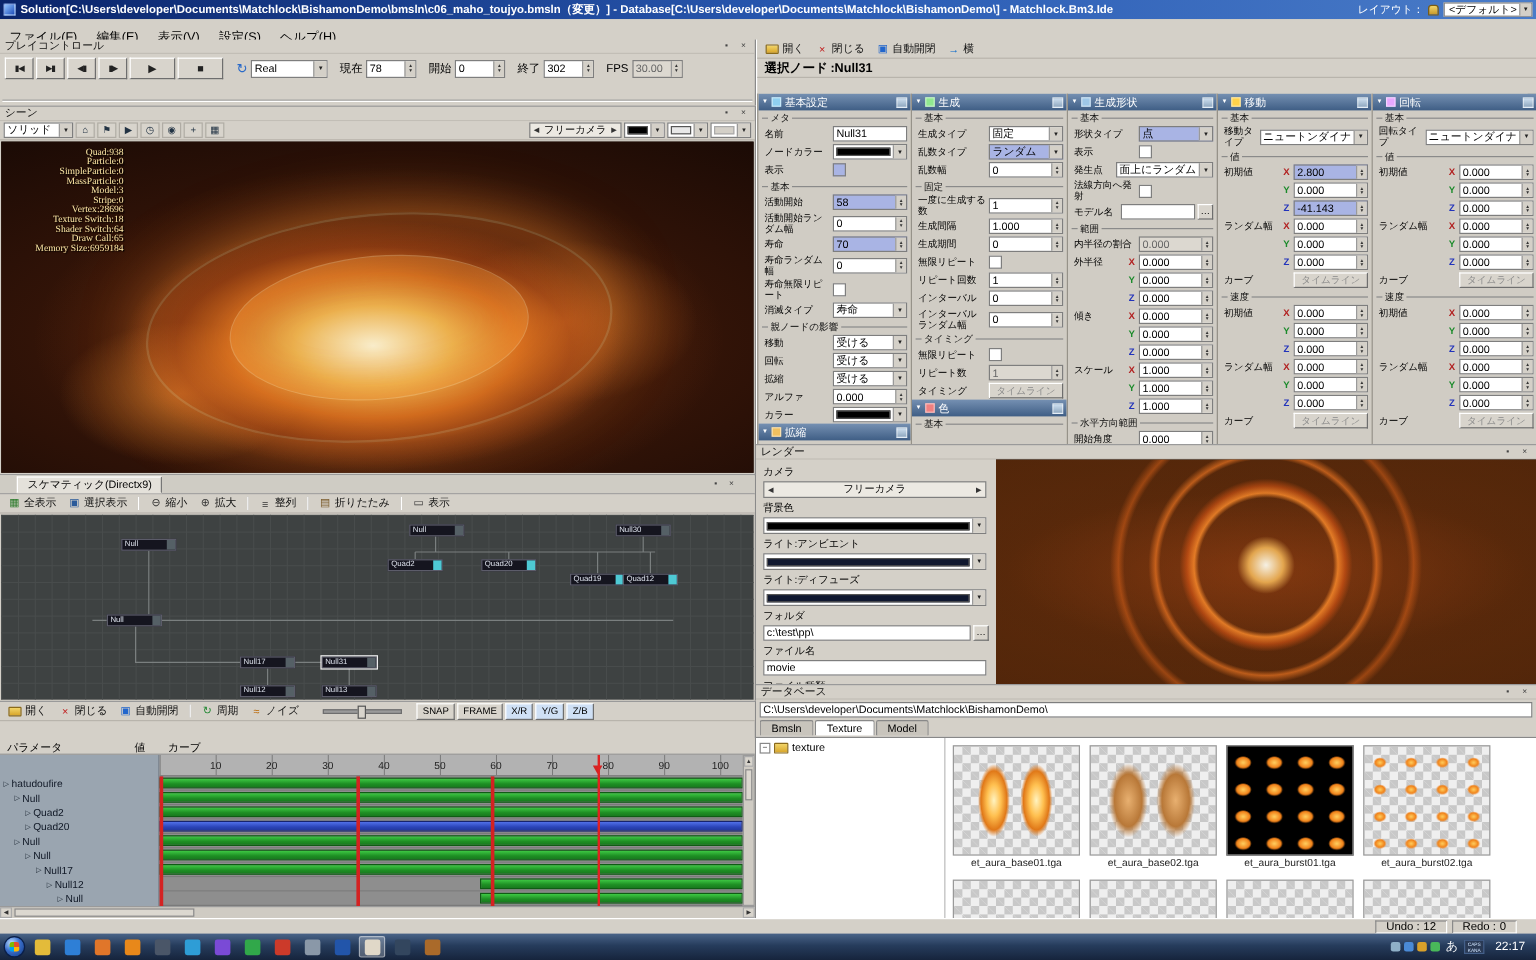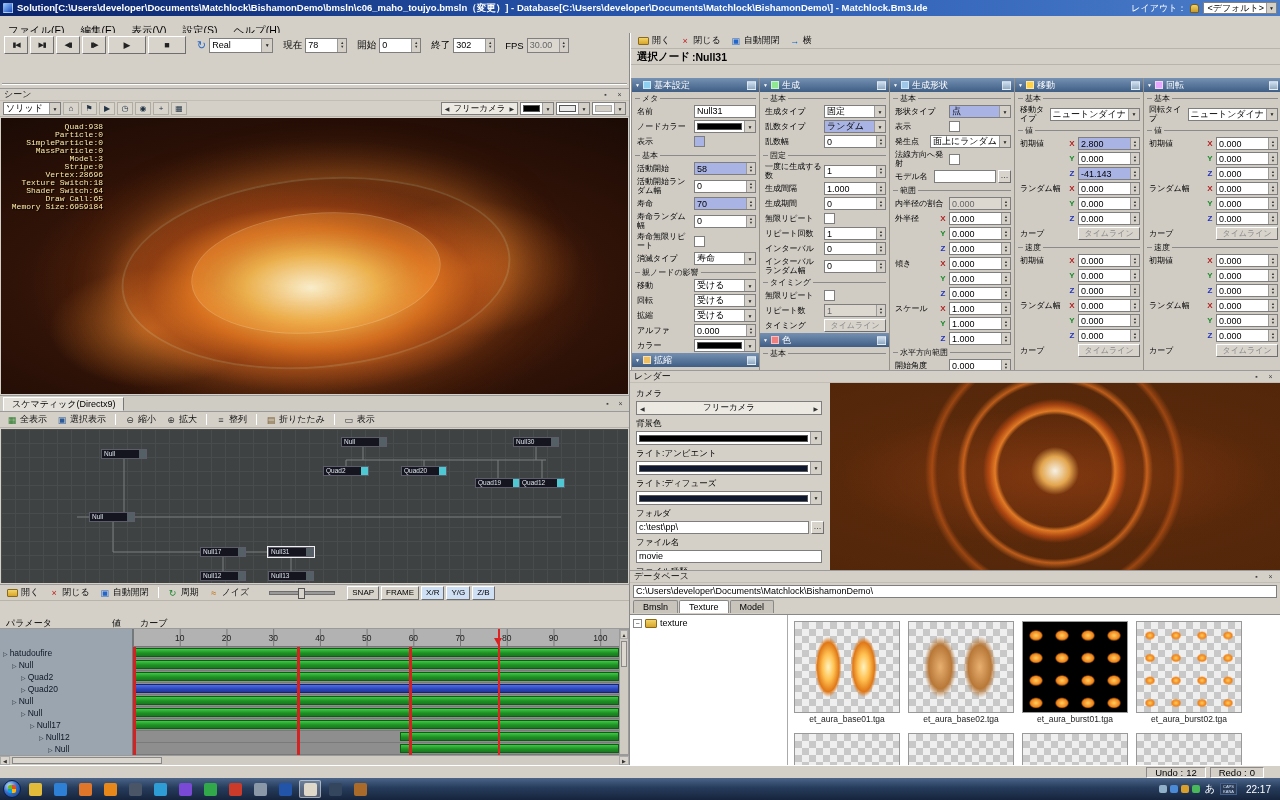--- a/index.html
+++ b/index.html
@@ -36,21 +36,21 @@
 .sel .sw{flex:1;height:7px;margin:0 2px;border:1px solid #555;}
 .sel.hl{background:#a9b4e4;}
 .tin{background:#fff;border:1px solid #7e7e7e;height:13px;font-size:9px;padding:0 2px;line-height:11px;white-space:nowrap;overflow:hidden;display:inline-block;}
 .tin.flex{flex:1;}
 .dots{flex:0 0 13px;width:13px;height:13px;background:#d8d4cc;border:1px solid;border-color:#fff #6e6e6e #6e6e6e #fff;font-size:8px;line-height:10px;text-align:center;}
 .tbar{display:flex;align-items:center;gap:2px;padding:0 3px;height:16px;background:#d4d0c8;border-bottom:1px solid #b8b4ac;}
 .fbt{display:inline-flex;align-items:center;gap:3px;height:14px;padding:0 4px;font-size:9px;color:#111;}
 .bico{font-size:9px;width:10px;text-align:center;}
 .mini-folder{width:11px;height:8px;background:linear-gradient(#f2d468,#d8a62a);border:1px solid #8a6a1a;border-radius:1px;display:inline-block;}
 .vsep{width:1px;height:11px;background:#9a9a9a;border-right:1px solid #fff;margin:0 3px;}
-.ptab{height:16px;background:#cfccc4;display:flex;align-items:flex-end;padding:1px 3px 0;gap:2px;border-bottom:1px solid #9a9a9a;}
+.ptab{height:16px;background:#cfccc4;display:flex;align-items:flex-end;padding:1px 14px 0;gap:2px;border-bottom:1px solid #9a9a9a;}
 .tabbtn{height:14px;background:#e4e1da;border:1px solid;border-color:#fff #777 #e4e1da #fff;font-size:9px;padding:0 8px;display:inline-flex;align-items:center;}
 .ptab .phi{margin-bottom:2px;}
 .camnav{display:inline-flex;align-items:center;height:13px;border:1px solid #7e7e7e;background:#ece9e2;font-size:8.5px;padding:0 3px;gap:4px;}
 .camnav .ca{font-size:6px;color:#333;}
 .vsb{position:absolute;background:#cfcbc3;border:1px solid #9a9a9a;display:flex;flex-direction:column;align-items:center;}
 .sbarr{font-size:5px;color:#333;height:9px;width:100%;display:flex;align-items:center;justify-content:center;background:#d8d4cc;border:1px solid #aaa;}
 .vthumb{width:6px;flex:0 0 26px;background:#dcd8d0;border:1px solid #888;margin-top:2px;}
 
 #playctl{left:0;top:33px;width:630px;height:55px;border-right:1px solid #8a8a8a;}
 .pcrow{display:flex;align-items:center;gap:3px;padding:3px 4px;}
@@ -68,21 +68,21 @@
 .vp{position:absolute;left:1px;top:29px;right:1px;bottom:1px;overflow:hidden;background:
  radial-gradient(ellipse 220px 110px at 310px 170px, rgba(255,248,215,.95), rgba(255,200,90,.85) 30%, rgba(245,130,35,.7) 55%, rgba(180,70,20,.35) 75%, transparent 95%),
  radial-gradient(ellipse 120px 70px at 150px 210px, rgba(255,150,50,.5), transparent 85%),
  radial-gradient(ellipse 130px 80px at 470px 150px, rgba(255,140,45,.45), transparent 85%),
  radial-gradient(ellipse 320px 160px at 315px 165px, rgba(200,90,25,.5), transparent 90%),
  radial-gradient(ellipse 100% 90% at 50% 60%, rgba(120,45,15,.55), rgba(26,10,5,.95) 85%),#170b05;}
 .ring{position:absolute;border-radius:50%;}
 .r1{left:120px;top:60px;width:390px;height:190px;border:2px solid rgba(255,210,130,.28);box-shadow:0 0 50px rgba(255,150,50,.5),inset 0 0 80px rgba(255,130,40,.4);transform:rotate(-5deg);}
 .r2{left:190px;top:95px;width:250px;height:120px;border:1px solid rgba(255,230,170,.3);box-shadow:inset 0 0 40px rgba(255,170,70,.5);transform:rotate(-5deg);}
 #stats{position:absolute;left:4px;top:5px;width:98px;text-align:right;}
-.statline{font-family:Liberation Mono, monospace;font-size:8px;line-height:8px;color:#ffeaa8;text-shadow:1px 1px 1px #000;}
+.statline{font-family:Liberation Serif, serif;font-size:8px;line-height:8px;color:#ffeaa8;text-shadow:1px 1px 1px #000;}
 
 #schem{left:0;top:395px;width:630px;height:189px;border-right:1px solid #8a8a8a;border-top:1px solid #9a9a9a;}
 .graph{position:absolute;left:1px;top:33px;right:1px;bottom:1px;background-color:#3e4242;background-image:linear-gradient(#484c4c 1px,transparent 1px),linear-gradient(90deg,#484c4c 1px,transparent 1px);background-size:14px 14px;overflow:hidden;}
 .graph svg{position:absolute;left:0;top:0;}
 .node{position:absolute;width:46px;height:10px;background:#15151f;border:1px solid #5c5c6a;display:flex;align-items:stretch;}
 .node .nl{flex:1;color:#dde2ec;font-size:6.5px;line-height:8px;padding:0 2px;white-space:nowrap;overflow:hidden;}
 .node .nsw{width:7px;}
 .node.selected{outline:1px solid #f0f0f0;}
 
 #tlpanel{left:0;top:584px;width:630px;height:181px;border-right:1px solid #8a8a8a;border-top:1px solid #9a9a9a;}
@@ -210,20 +210,26 @@
 
   <div id="menubar" class="abs">
       <span class="mitem">ファイル(F)</span>
       <span class="mitem">編集(E)</span>
       <span class="mitem">表示(V)</span>
       <span class="mitem">設定(S)</span>
       <span class="mitem">ヘルプ(H)</span>
     </div>
 
   <div id="playctl" class="abs panel">
+    <div class="phdr">
+      <span>プレイコントロール</span>
+      <span class="phsp"></span>
+      <span class="phi">▪</span>
+      <span class="phi">×</span>
+    </div>
     <div class="pcrow">
       <span id="transport" style="display:inline-flex;gap:2px;">
           <span class="b3 tpb">▮◀</span>
           <span class="b3 tpb">▶▮</span>
           <span class="b3 tpb">◀▮</span>
           <span class="b3 tpb">▮▶</span>
           <span class="b3 tpb wide">▶</span>
           <span class="b3 tpb wide">■</span>
         </span>
       <span class="loopico">↻</span>

